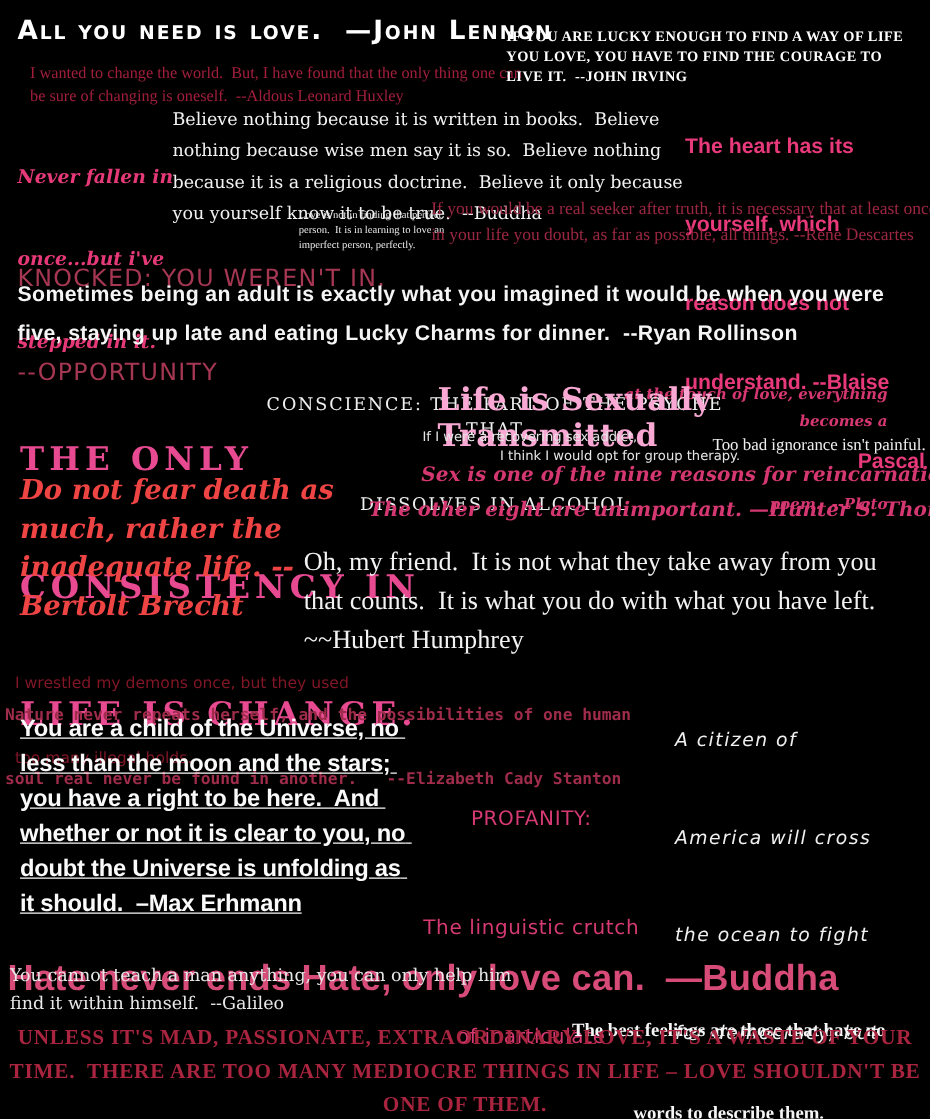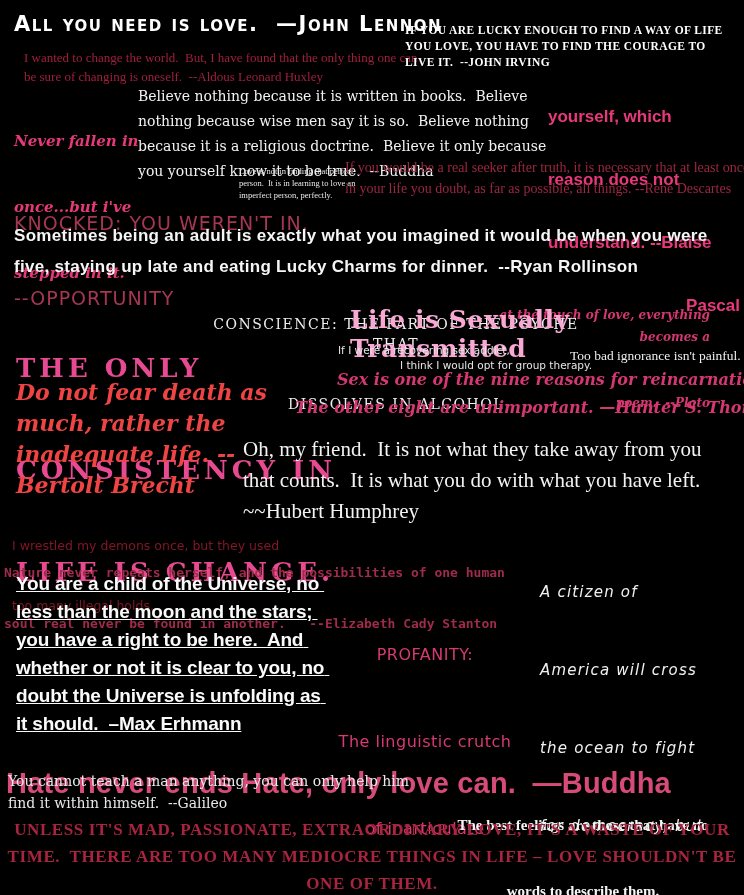--- a/index.html
+++ b/index.html
@@ -83,20 +83,21 @@
 
   <div class="q" id="q-neverfallen">
     <span class="line">Never fallen in</span>
     <span class="line">once...but i've</span>
     <span class="line">stepped in it.</span>
   </div>
 
   <div class="q" id="q-believe">Believe nothing because it is written in books.  Believe nothing because wise men say it is so.  Believe nothing because it is a religious doctrine.  Believe it only because you yourself know it to be true.  --Buddha</div>
 
   <div class="q" id="q-pascal">
+    <span class="line">The heart has its</span>
     <span class="line">yourself, which</span>
     <span class="line">reason does not</span>
     <span class="line">understand. --Blaise</span>
     <span class="line">Pascal</span>
   </div>
 
   <div class="q" id="q-knocked">
     <span class="line">KNOCKED: YOU WEREN'T IN.</span>
     <span class="line">--OPPORTUNITY</span>
   </div>

